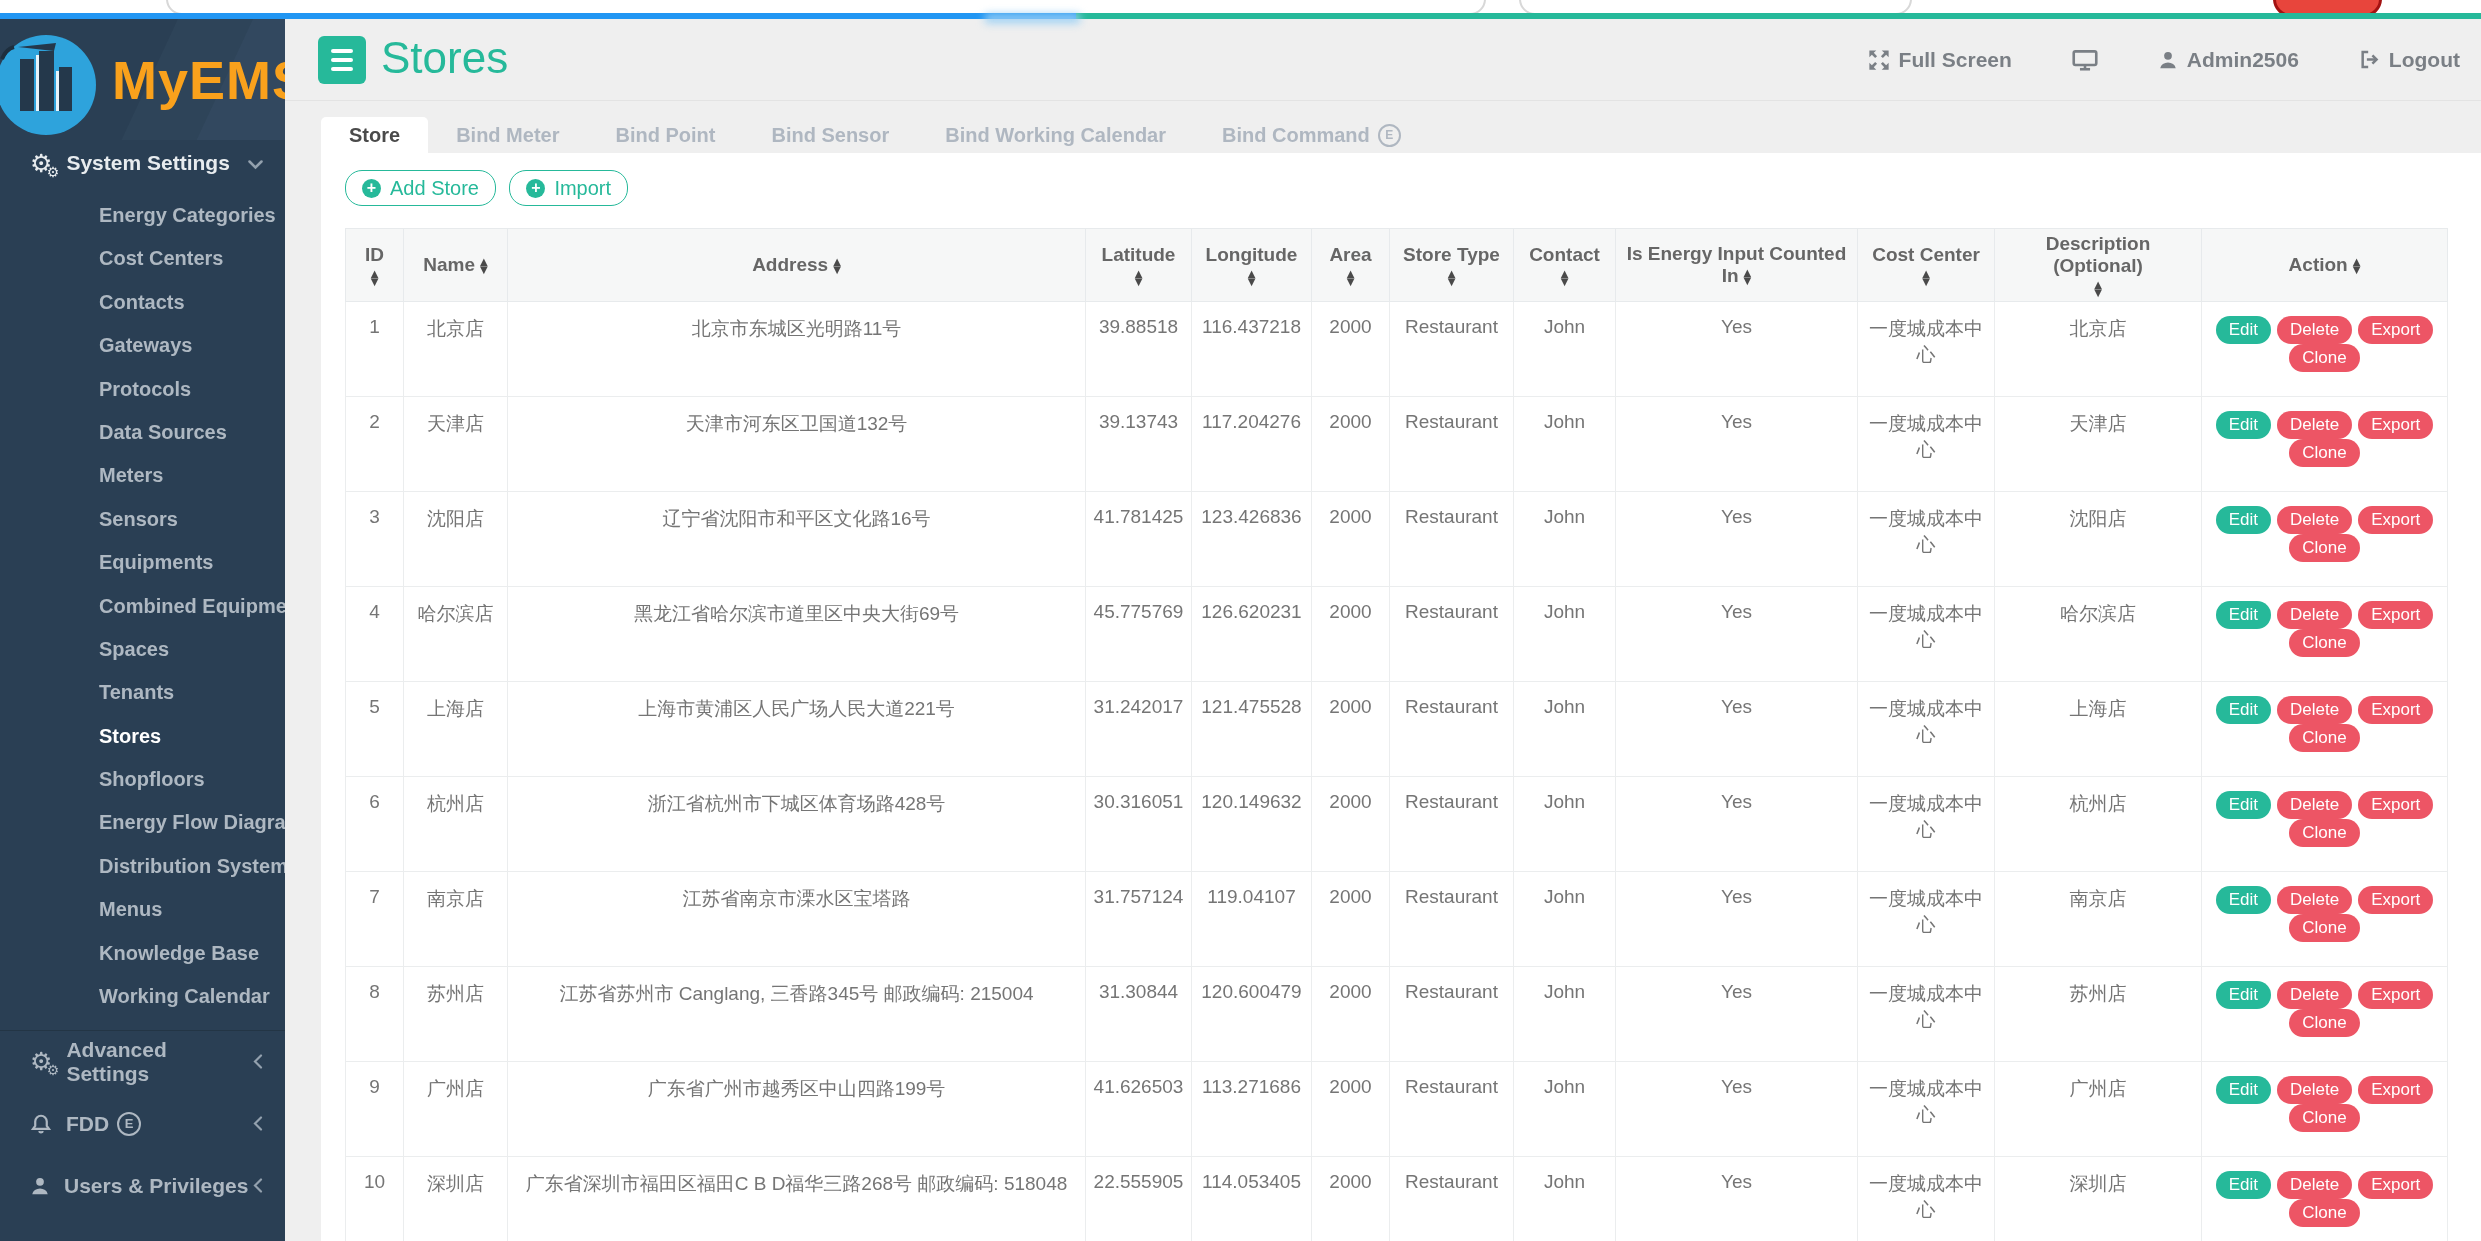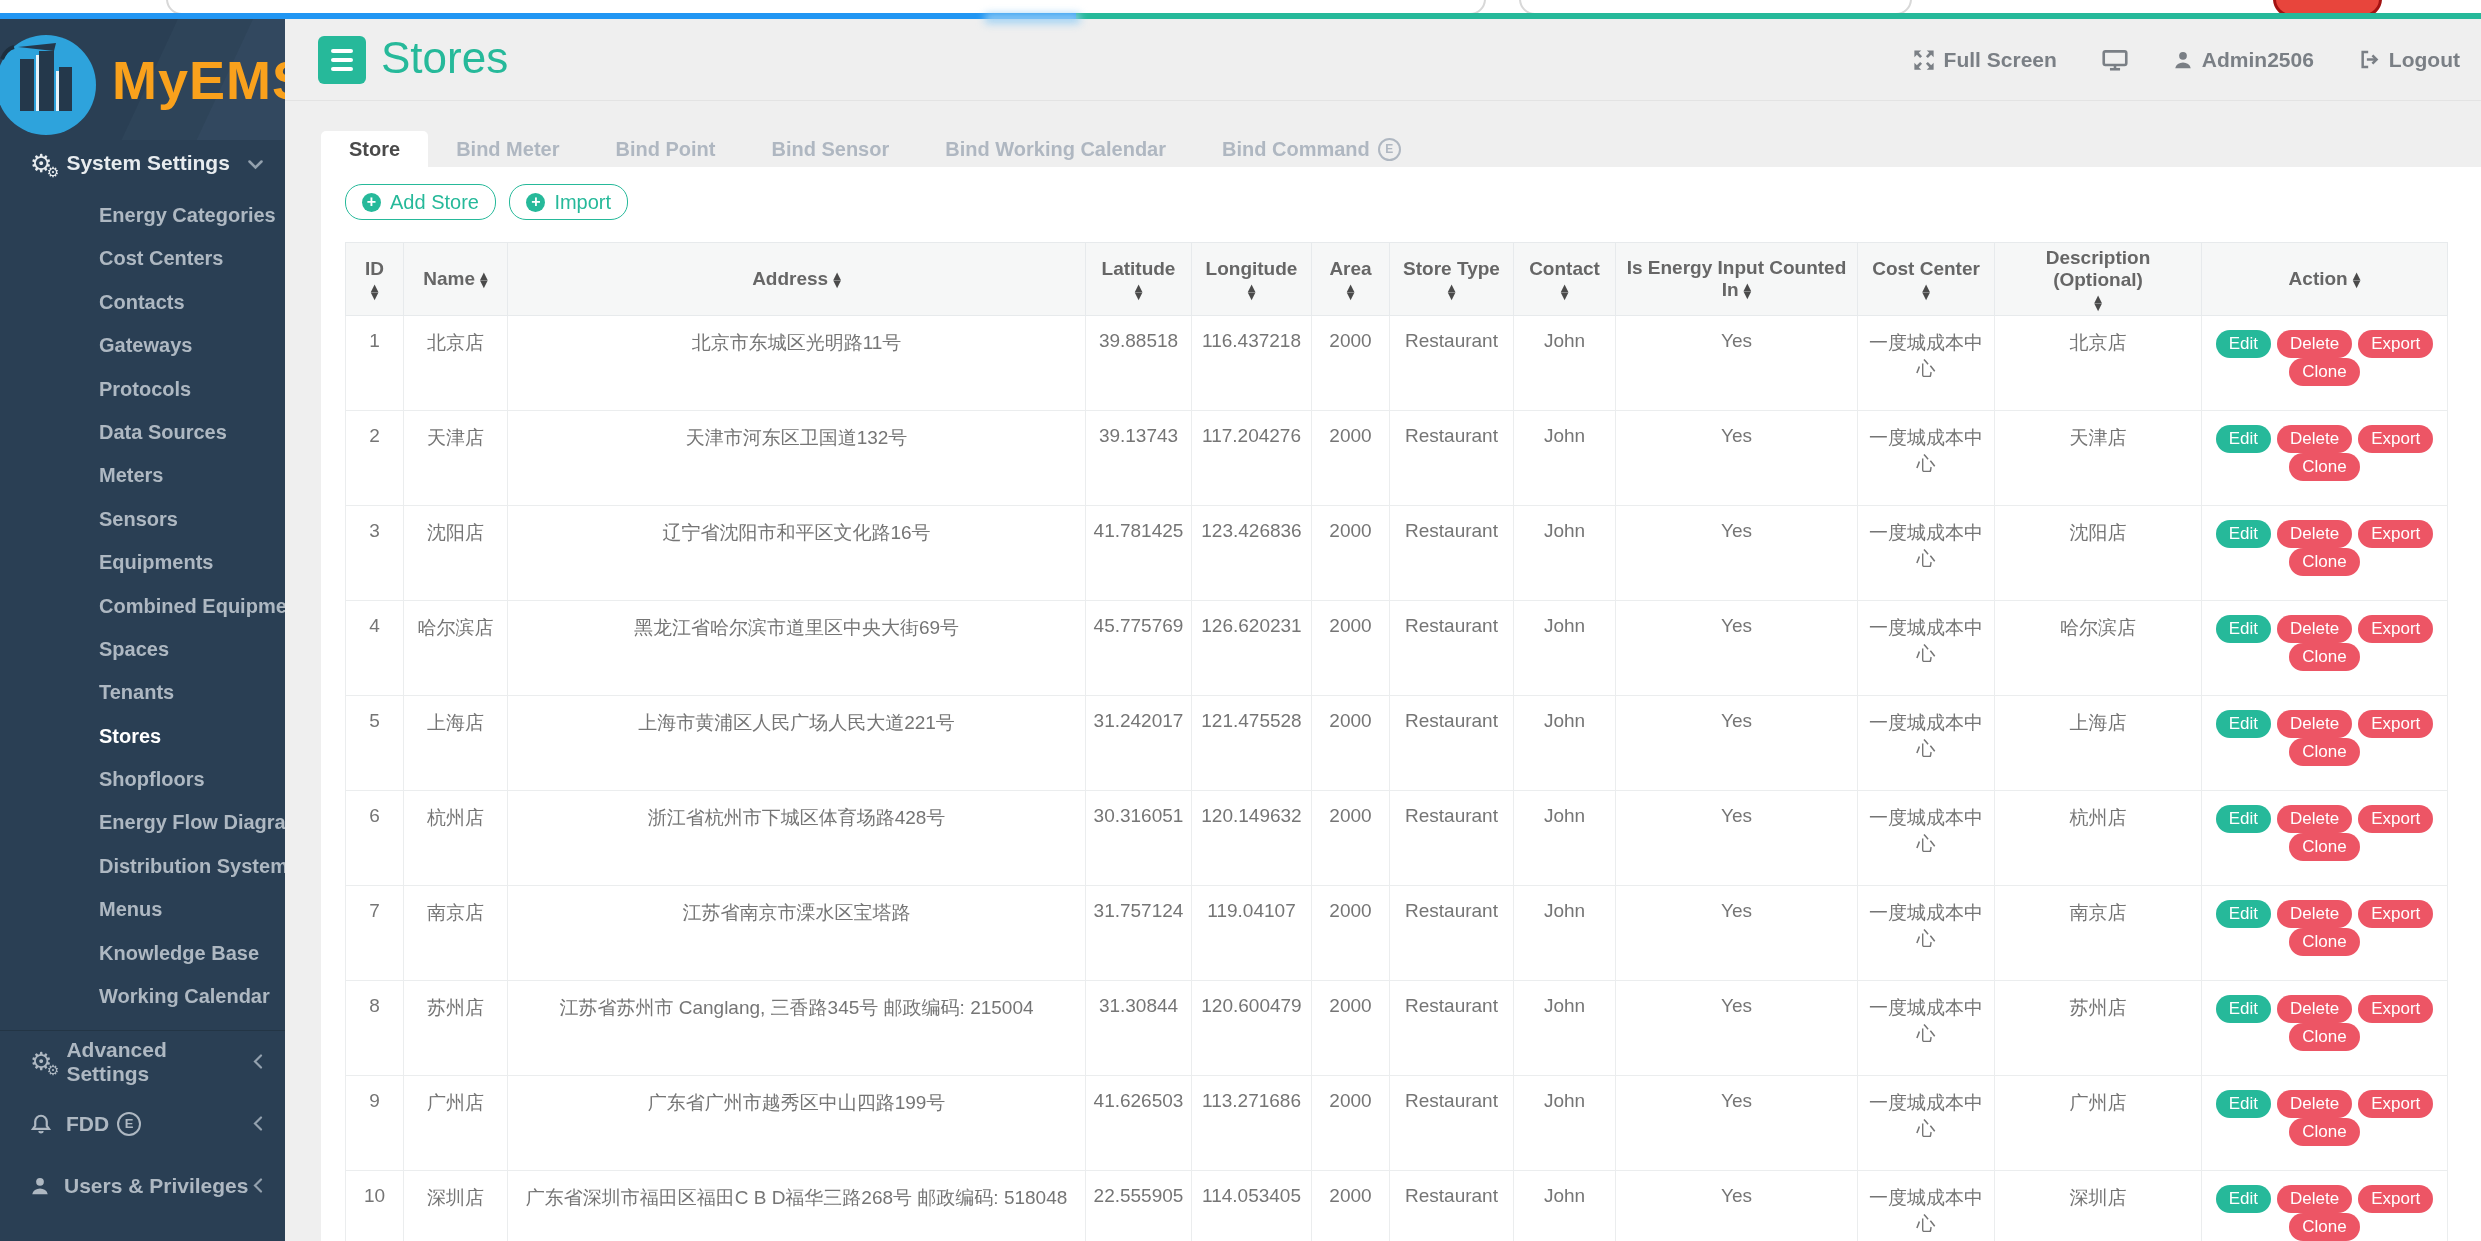--- a/index.html
+++ b/index.html
@@ -39,25 +39,25 @@
   .side-section:first-child{margin-top:8px;}
   .side-section .sec-icon{margin-right:14px;display:inline-flex;}
   .badge-e{display:inline-flex;align-items:center;justify-content:center;width:20px;height:20px;border:2px solid currentColor;border-radius:50%;font-size:13px;font-weight:700;margin-left:8px;}
   
   .main{flex:1;display:flex;flex-direction:column;min-width:0;}
   .main-header{height:81px;position:relative;border-bottom:1px solid #E3E3E3;flex:none;}
   .burger-btn{position:absolute;left:33px;top:17px;width:48px;height:48px;background:#26B99A;border-radius:6px;
     display:flex;flex-direction:column;justify-content:center;align-items:center;gap:5px;cursor:pointer;}
   .burger-bar{width:22px;height:4px;background:#FFF;border-radius:2px;}
   .page-title{position:absolute;left:96px;top:14px;font-size:44px;color:#26B99A;}
-  .header-right{position:absolute;right:21px;top:0;height:81px;display:flex;align-items:center;gap:45px;color:#7A7F85;font-size:21px;font-weight:700;}
+  .header-right{position:absolute;right:21px;top:0;height:81px;display:flex;align-items:center;gap:60px;color:#7A7F85;font-size:21px;font-weight:700;}
   .hr-item{display:inline-flex;align-items:center;gap:9px;cursor:pointer;color:#7A7F85;}
   .hr-item svg{flex:none;}
   
-  .tab-strip{display:flex;margin:30px 0 0 36px;height:36px;flex:none;}
+  .tab-strip{display:flex;margin:16px 0 0 36px;height:36px;flex:none;}
   .tab{padding:0 28px;line-height:36px;font-size:20px;font-weight:700;color:#AFB7C1;cursor:pointer;display:inline-flex;align-items:center;white-space:nowrap;}
   .tab.active{background:#FFF;border-radius:5px 5px 0 0;color:#4A4A4A;}
   .tab .badge-e{width:19px;height:19px;font-size:12px;}
   
   .panel{background:#FFF;margin-left:36px;width:2137px;flex:1;padding:17px 0 0 24px;overflow:hidden;}
   .btn-outline{display:inline-flex;align-items:center;gap:9px;height:34px;padding:0 16px;border:1px solid #26B99A;border-radius:17px;
     color:#26B99A;font-size:20px;background:#FFF;margin-right:9px;cursor:pointer;}
   .plus-circle{width:19px;height:19px;border-radius:50%;background:#26B99A;color:#FFF;display:inline-flex;align-items:center;justify-content:center;font-size:16px;font-weight:700;line-height:1;}
   
   table.grid{margin-top:22px;border-collapse:collapse;table-layout:fixed;width:2102px;font-size:19px;color:#757575;}

